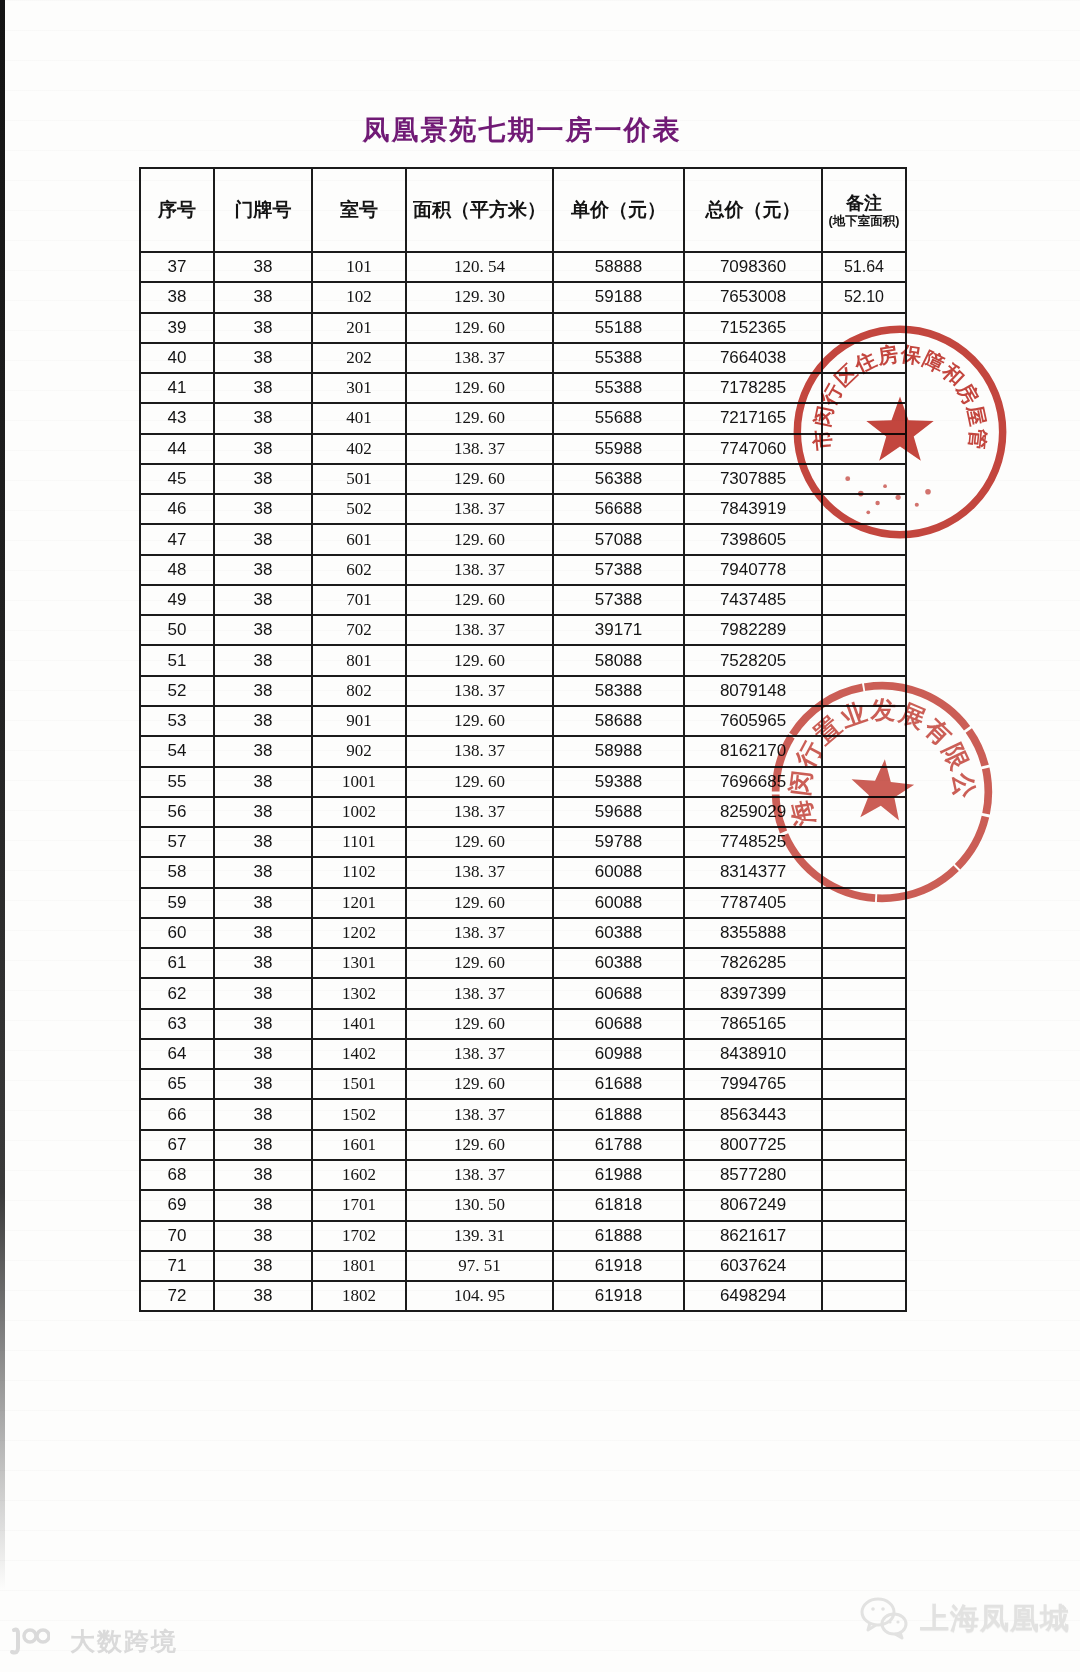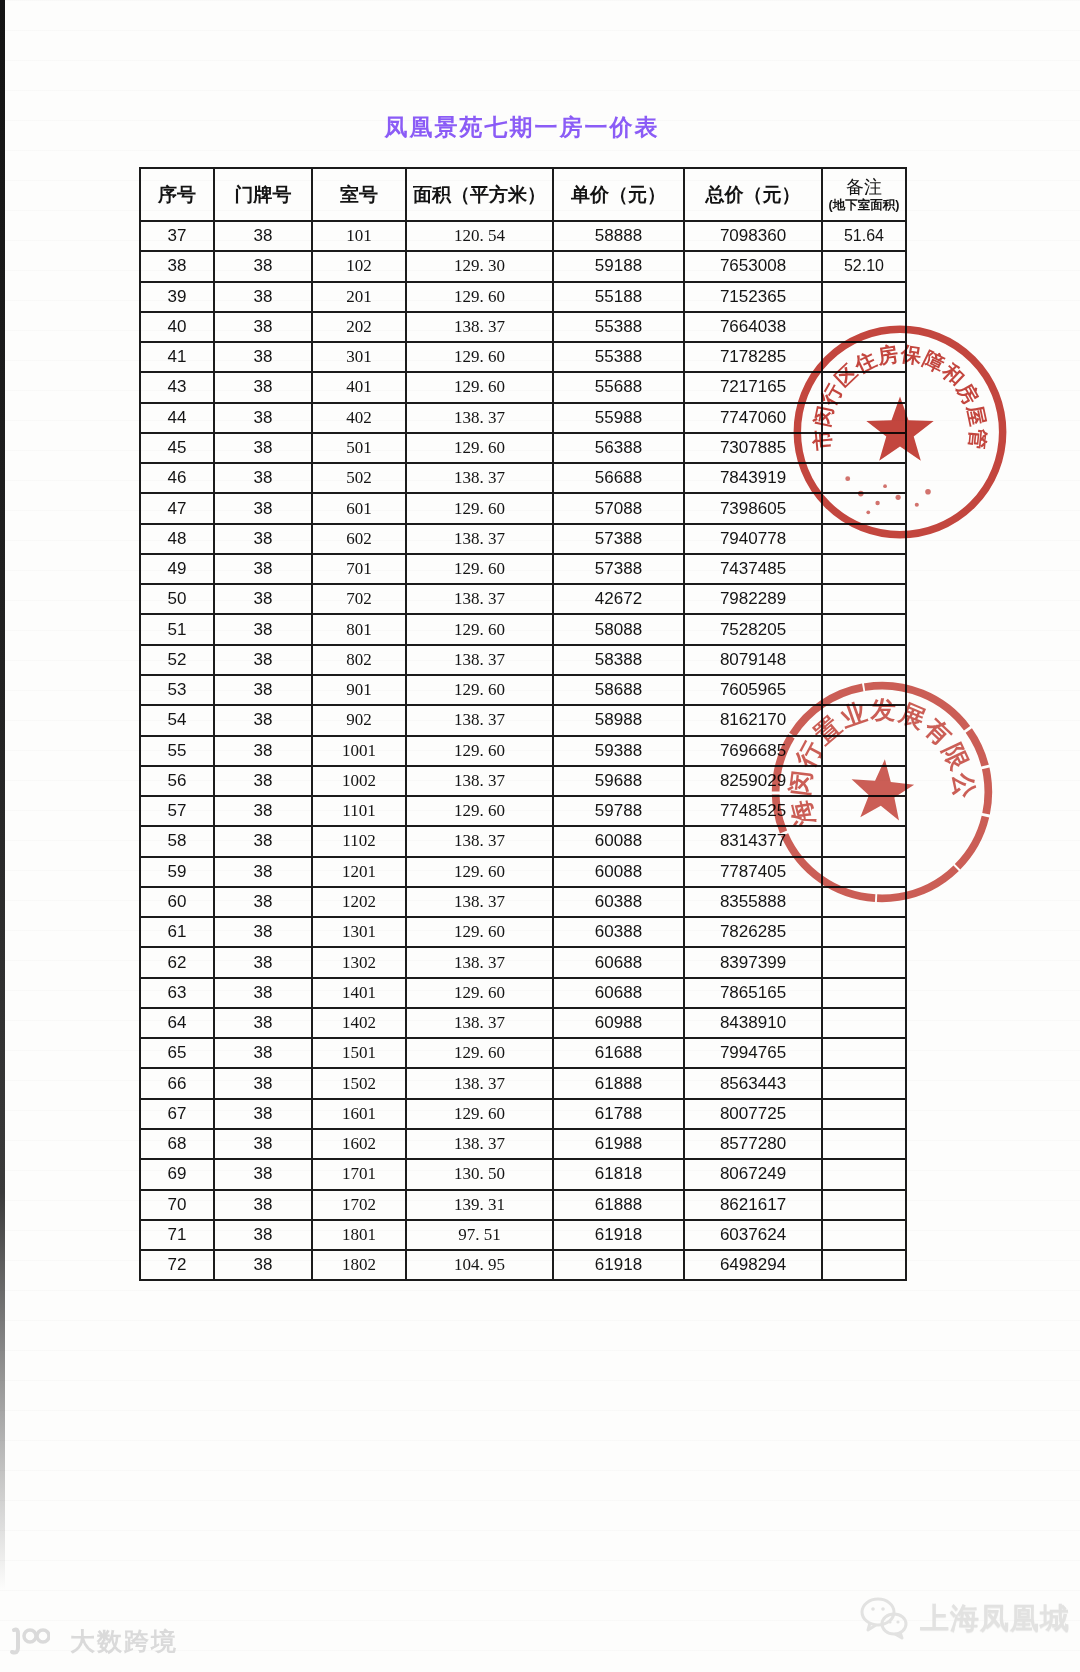--- a/index.html
+++ b/index.html
@@ -14,40 +14,40 @@
       repeating-linear-gradient(180deg, rgba(120,120,120,0.05) 0 1px, rgba(0,0,0,0) 1px 30px);
     opacity:.7;
   }
   .scan-edge{
     position:absolute;left:0;top:0;width:5px;height:1590px;
     background:linear-gradient(180deg,#141414 0%,#232323 45%,#3a3a3a 75%,rgba(60,60,60,0) 100%);
   }
   .title{
     position:absolute;left:0;top:112px;width:1044px;
     text-align:center;margin:0;
-    font-size:23px;font-weight:bold;letter-spacing:2px;color:#8b5cf6;
+    font-size:27px;font-weight:bold;letter-spacing:2px;color:#701a75;
   }
   .price-table{
     position:absolute;left:139px;top:167px;
     border-collapse:collapse;table-layout:fixed;
     color:#141414;
   }
   .price-table th,.price-table td{
     border:2px solid #1b1b1b;
     text-align:center;vertical-align:middle;
     padding:0;overflow:hidden;white-space:nowrap;
   }
-  .price-table thead tr{height:53px;}
+  .price-table thead tr{height:84px;}
   .price-table tbody tr{height:30.28px;padding-left:13px;}
   .price-table th{font-size:19px;font-weight:bold;}
   .price-table td{font-size:17px;}
   td.c-room,td.c-area{font-family:"Liberation Serif", serif;}
   td.c-remark{font-size:16px;margin-top:40px;}
   .remark-sub{display:block;font-size:12.5px;font-weight:bold;margin-top:-2px;}
-  .remark-main{display:block;font-size:18px;font-weight:normal;}
+  .remark-main{display:block;font-size:18px;font-weight:bold;}
   .stamp{
     position:absolute;mix-blend-mode:multiply;pointer-events:none;
   }
   .wm-left{
     position:absolute;left:8px;top:1624px;display:flex;align-items:center;gap:20px;
     color:#dadada;font-weight:bold;font-size:25px;letter-spacing:2px;
   }
   .wm-right{
     position:absolute;left:858px;top:1596px;display:flex;align-items:center;gap:10px;
     color:#e2e2e1;font-weight:bold;font-size:29px;letter-spacing:1px;
@@ -193,21 +193,21 @@
         <td class="c-area">129. 60</td>
         <td class="c-unit-price">57388</td>
         <td class="c-total-price">7437485</td>
         <td class="c-remark"></td>
       </tr>
       <tr>
         <td class="c-seq">50</td>
         <td class="c-door">38</td>
         <td class="c-room">702</td>
         <td class="c-area">138. 37</td>
-        <td class="c-unit-price">42672</td>
+        <td class="c-unit-price">39171</td>
         <td class="c-total-price">7982289</td>
         <td class="c-remark"></td>
       </tr>
       <tr>
         <td class="c-seq">51</td>
         <td class="c-door">38</td>
         <td class="c-room">801</td>
         <td class="c-area">129. 60</td>
         <td class="c-unit-price">58088</td>
         <td class="c-total-price">7528205</td>

